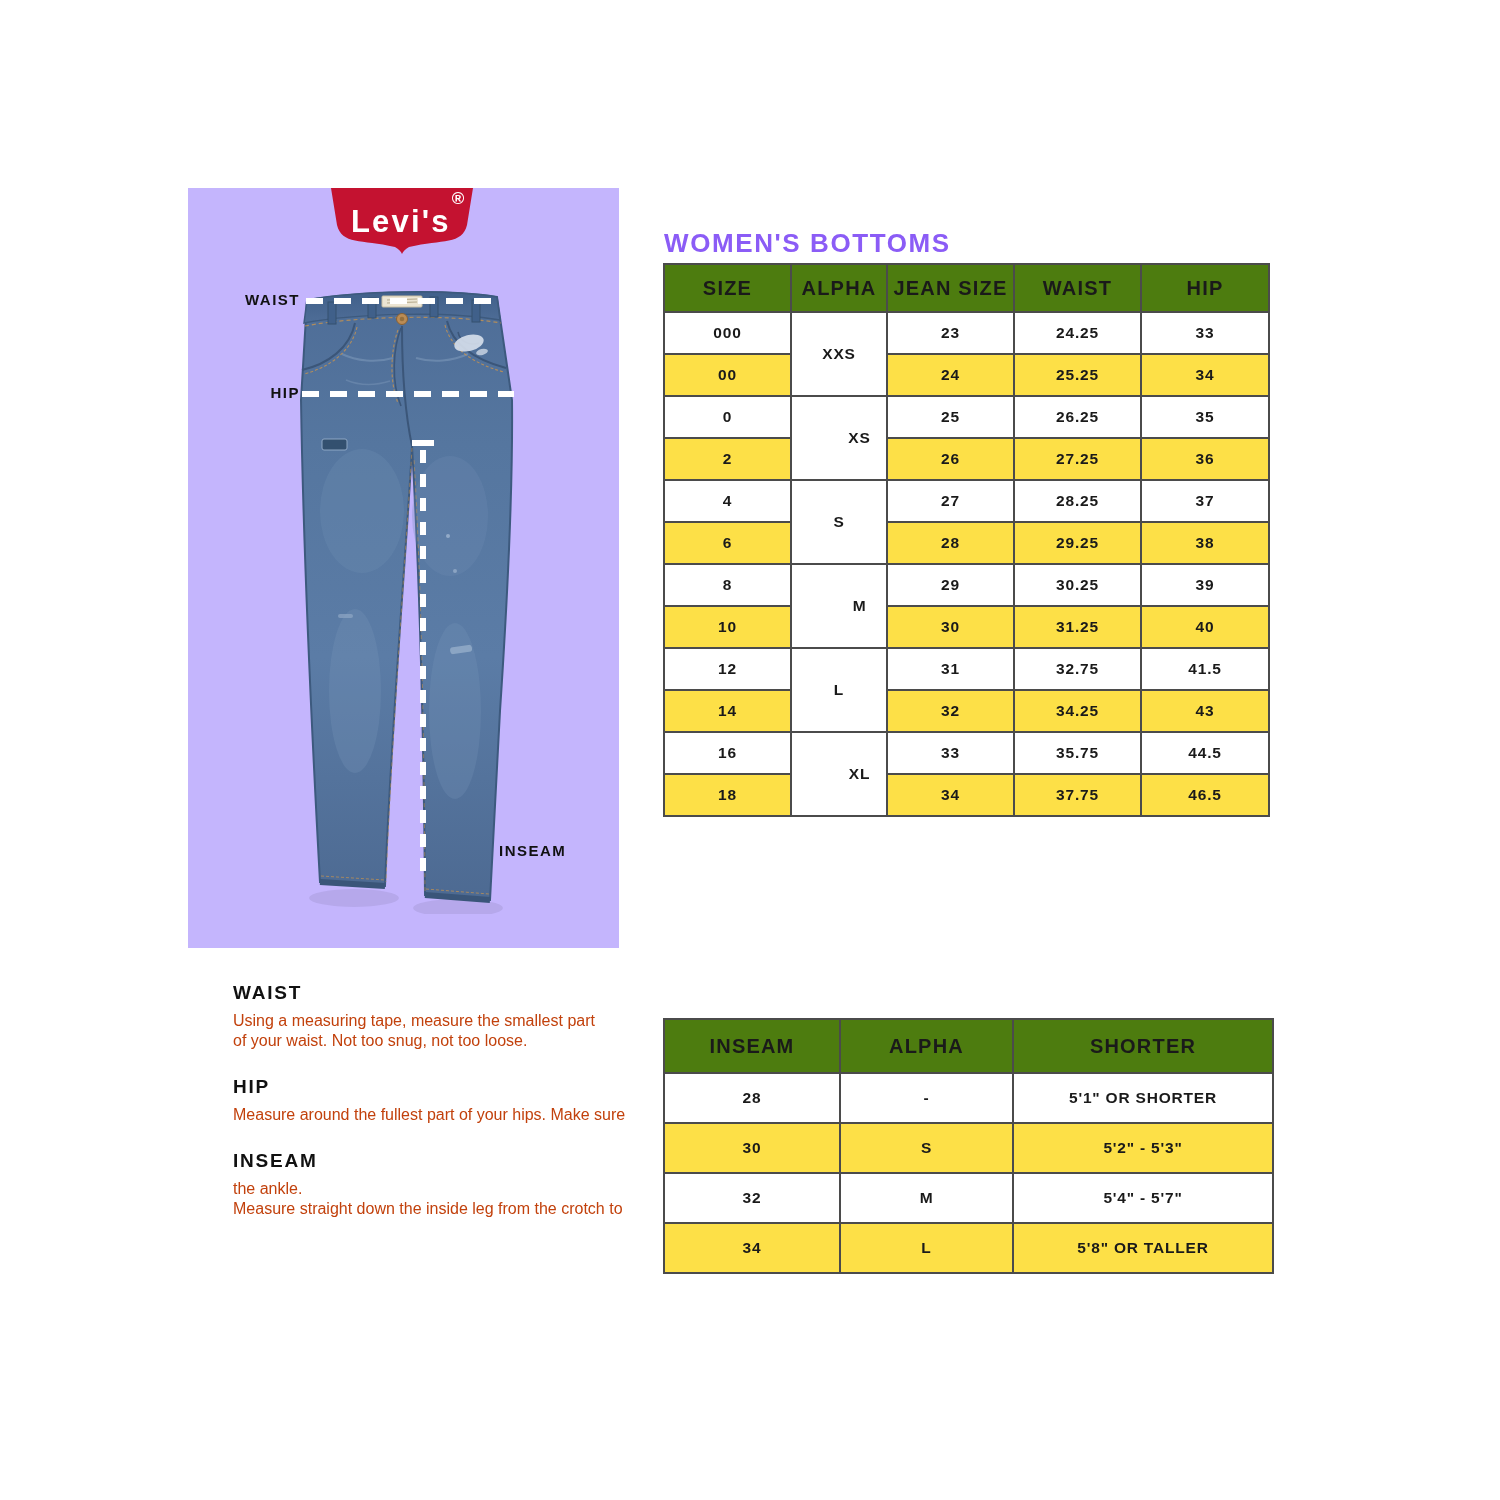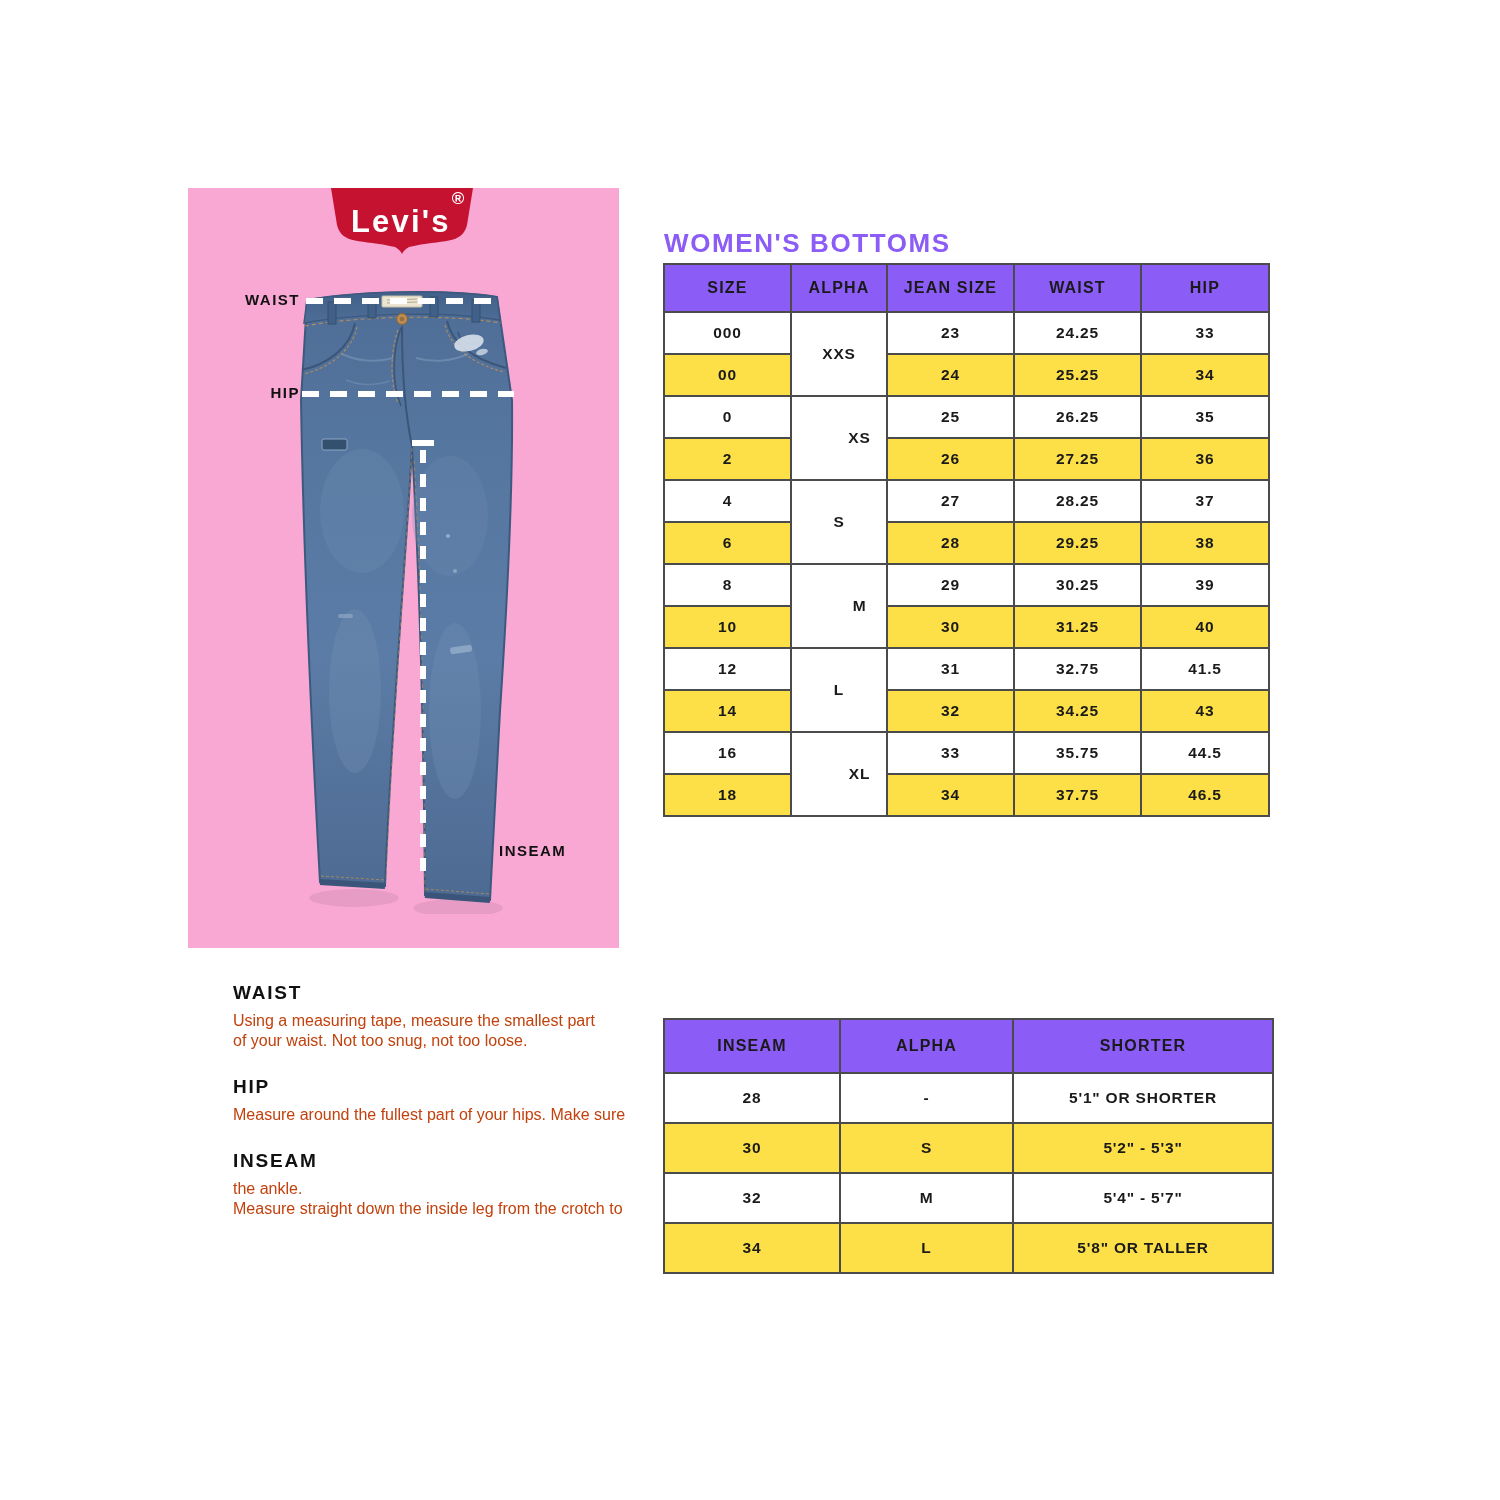--- a/index.html
+++ b/index.html
@@ -1,20 +1,20 @@
 <!DOCTYPE html>
 <html><head>
 <meta charset="utf-8">
 <style>
   html,body{margin:0;padding:0;background:#fff;}
   .page{position:relative;width:1500px;height:1500px;background:#ffffff;overflow:hidden;
         font-family:"Liberation Sans","DejaVu Sans",sans-serif;color:#151515;}
 
   
-  .jeans-panel{position:absolute;left:188px;top:188px;width:431px;height:760px;background:#f9a8d4;}
+  .jeans-panel{position:absolute;left:188px;top:188px;width:431px;height:760px;background:#c4b5fd;}
   .logo{position:absolute;left:139px;top:-3px;width:150px;height:72px;}
   .jeans-svg{position:absolute;left:110px;top:98px;width:218px;height:628px;}
 
   .dash-h{position:absolute;height:6px;
           background:repeating-linear-gradient(90deg,#fff 0 17px,rgba(0,0,0,0) 17px 28px);}
   .dash-v{position:absolute;width:6px;
           background:repeating-linear-gradient(180deg,#fff 0 13px,rgba(0,0,0,0) 13px 24px);}
   .dash-cap{position:absolute;background:#fff;}
   .waist-line{left:118px;top:110px;width:196px;}
   .hip-line{left:114px;top:203px;width:212px;}
@@ -28,21 +28,21 @@
 
   
   .sec-title{position:absolute;left:664px;font-size:26px;font-weight:800;letter-spacing:1.6px;color:#8b5cf6;}
   .title-bottoms{top:228px;}
   .title-inseam{top:1016px;}
 
   
   table{position:absolute;border-collapse:collapse;table-layout:fixed;}
   th,td{border:2px solid #4b4b4b;text-align:center;vertical-align:middle;
         font-weight:bold;color:#1a1a1a;padding:0;}
-  th{background:#8b5cf6;font-size:16px;letter-spacing:1.2px;}
+  th{background:#4d7c0f;font-size:20px;letter-spacing:1.2px;}
   td{font-size:15.5px;letter-spacing:0.8px;background:#ffffff;}
   .tbl-bottoms{left:663px;top:263px;width:605px;}
   .tbl-bottoms th{height:46px;}
   .tbl-bottoms td{height:40px;}
   .tbl-inseam{left:663px;top:1018px;width:609px;}
   .tbl-inseam th{height:52px;}
   .tbl-inseam td{height:48px;}
   tr.rg td{background:#fde047;}
   tr.rw td{background:#ffffff;}
   td.alpha-w{background:#ffffff;}

